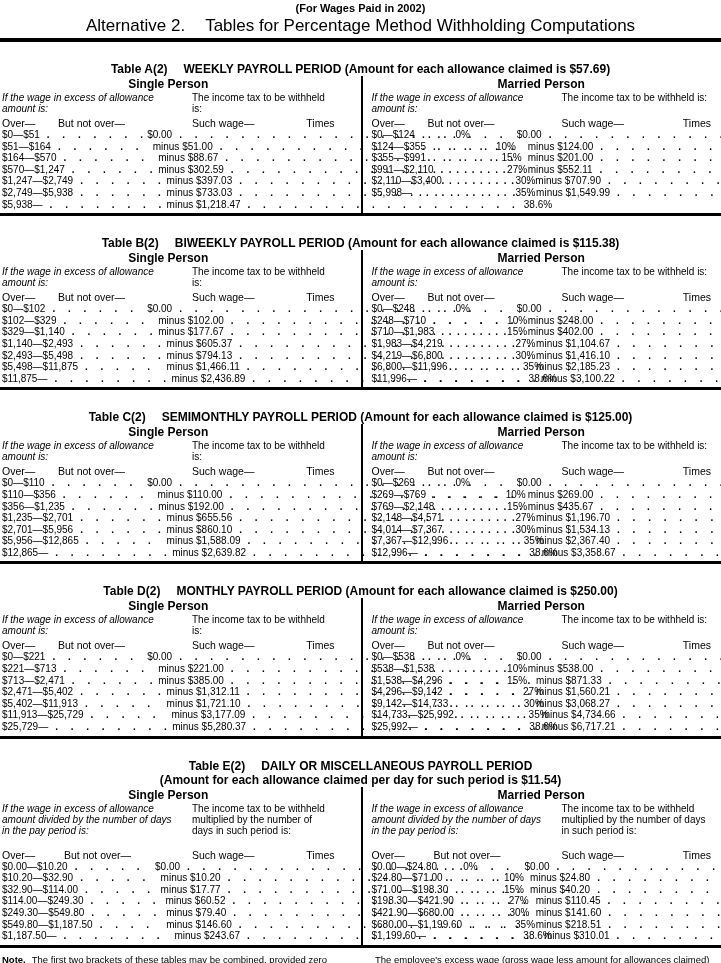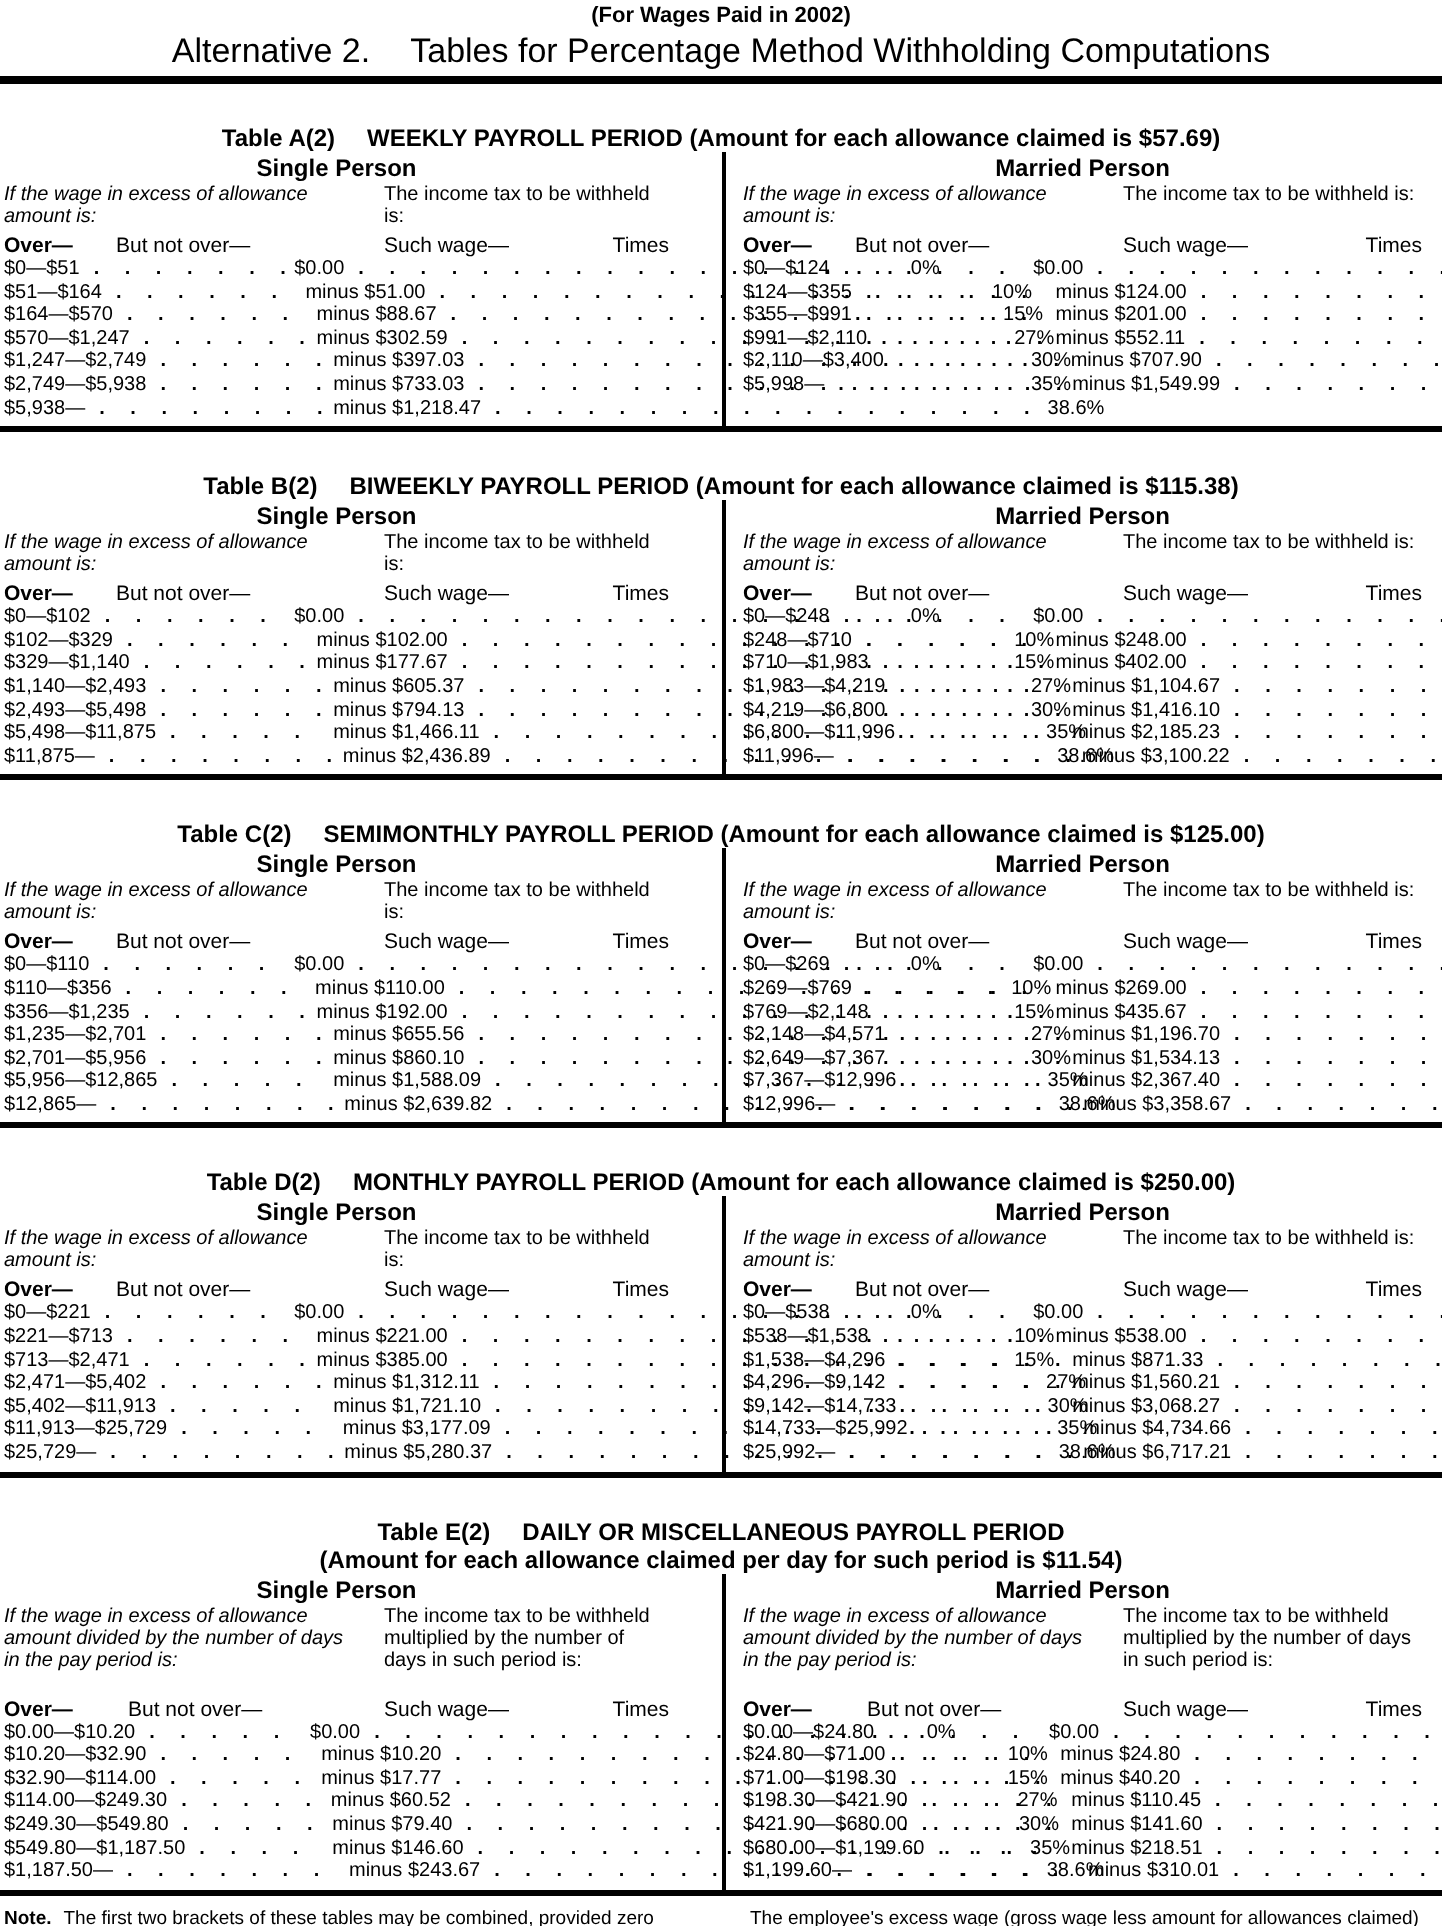--- a/index.html
+++ b/index.html
@@ -23,21 +23,21 @@
   .tbl-subtitle { text-align:center; font-weight:700; font-size:12px; line-height:14px; }
   .halves { display:flex; align-items:stretch; }
   .half { width:50%; padding:0 26px 3px 2px; }
   .half.married { border-left:2px solid #000; padding:0 10px 3px 9px; }
   .person-heading { text-align:center; font-weight:700; font-size:12px; line-height:14px; padding:1px 0 1px 0; }
   .desc-row { display:flex; margin-bottom:3px; }
   .wage-desc { width:190px; padding-right:18px; font-size:10px; line-height:11px;font-style:italic; }
   .tax-desc { flex:1; font-size:10px; line-height:11px; }
   .tbl.daily .desc-row { margin-bottom:13px; }
   .col-headers { display:flex; font-size:10.5px; line-height:12px; }
-  .ch-over { width:56px;font-weight:bold; }
+  .ch-over { width:56px; }
   .ch-bno { width:134px; }
   .ch-sw { flex:1; }
   .ch-times { width:44px; text-align:right; }
   .tbl.daily .ch-over, .tbl.daily .r-over { width:62px; }
   .tbl.daily .ch-bno, .tbl.daily .r-bno { width:128px; }
   .row { display:flex; align-items:baseline; height:11.6px; font-size:10px; }
   .r-over { width:56px; white-space:nowrap; }
   .r-bno { width:134px; display:flex; align-items:baseline; }
   .r-sw { flex:1; display:flex; align-items:baseline; }
   .r-times { width:44px; text-align:right; white-space:nowrap; }
@@ -659,21 +659,21 @@
       <span class="dots"></span>
     </span>
     <span class="r-sw">
       <span class="val">minus $1,196.70</span>
       <span class="dots"></span>
     </span>
 
   </div>
 
   <div class="row">
-    <span class="r-over">$2,649</span>
+    <span class="r-over">$4,014</span>
     <span class="r-bno">
       <span class="val">—$7,367</span>
       <span class="dots"></span>
     </span>
     <span class="r-sw">
       <span class="val">minus $1,534.13</span>
       <span class="dots"></span>
     </span>
 
   </div>

